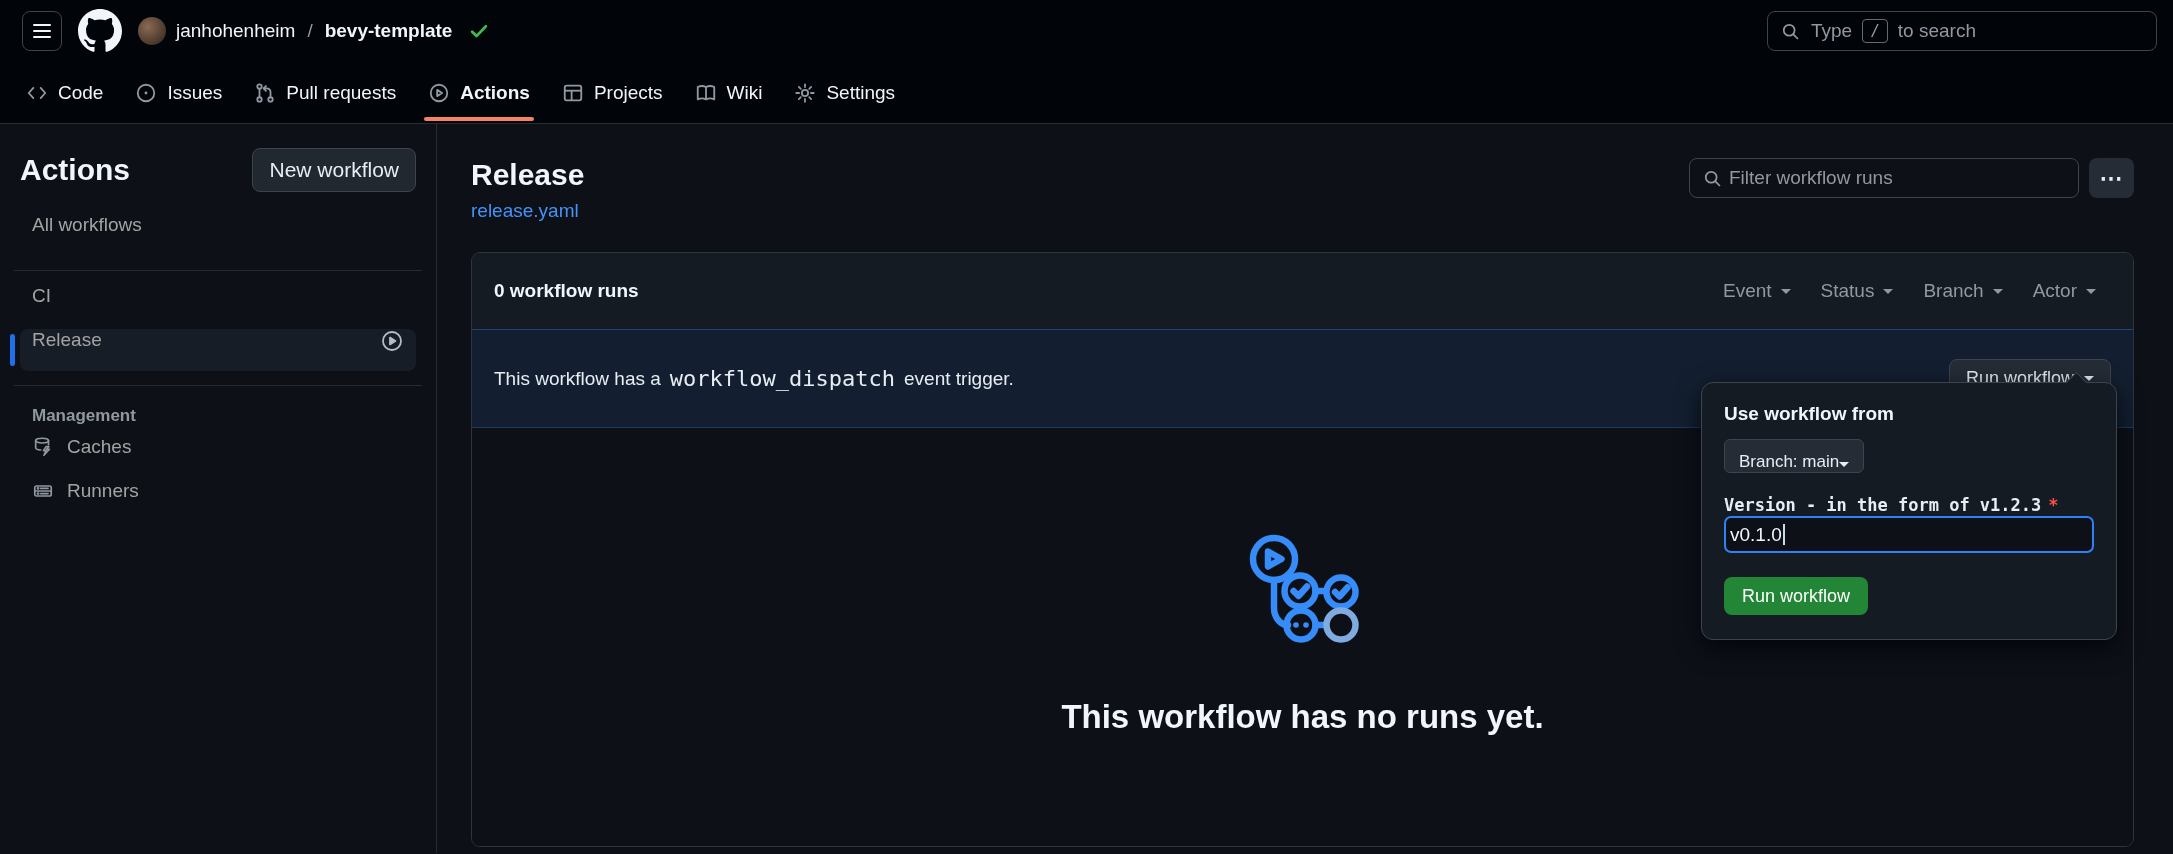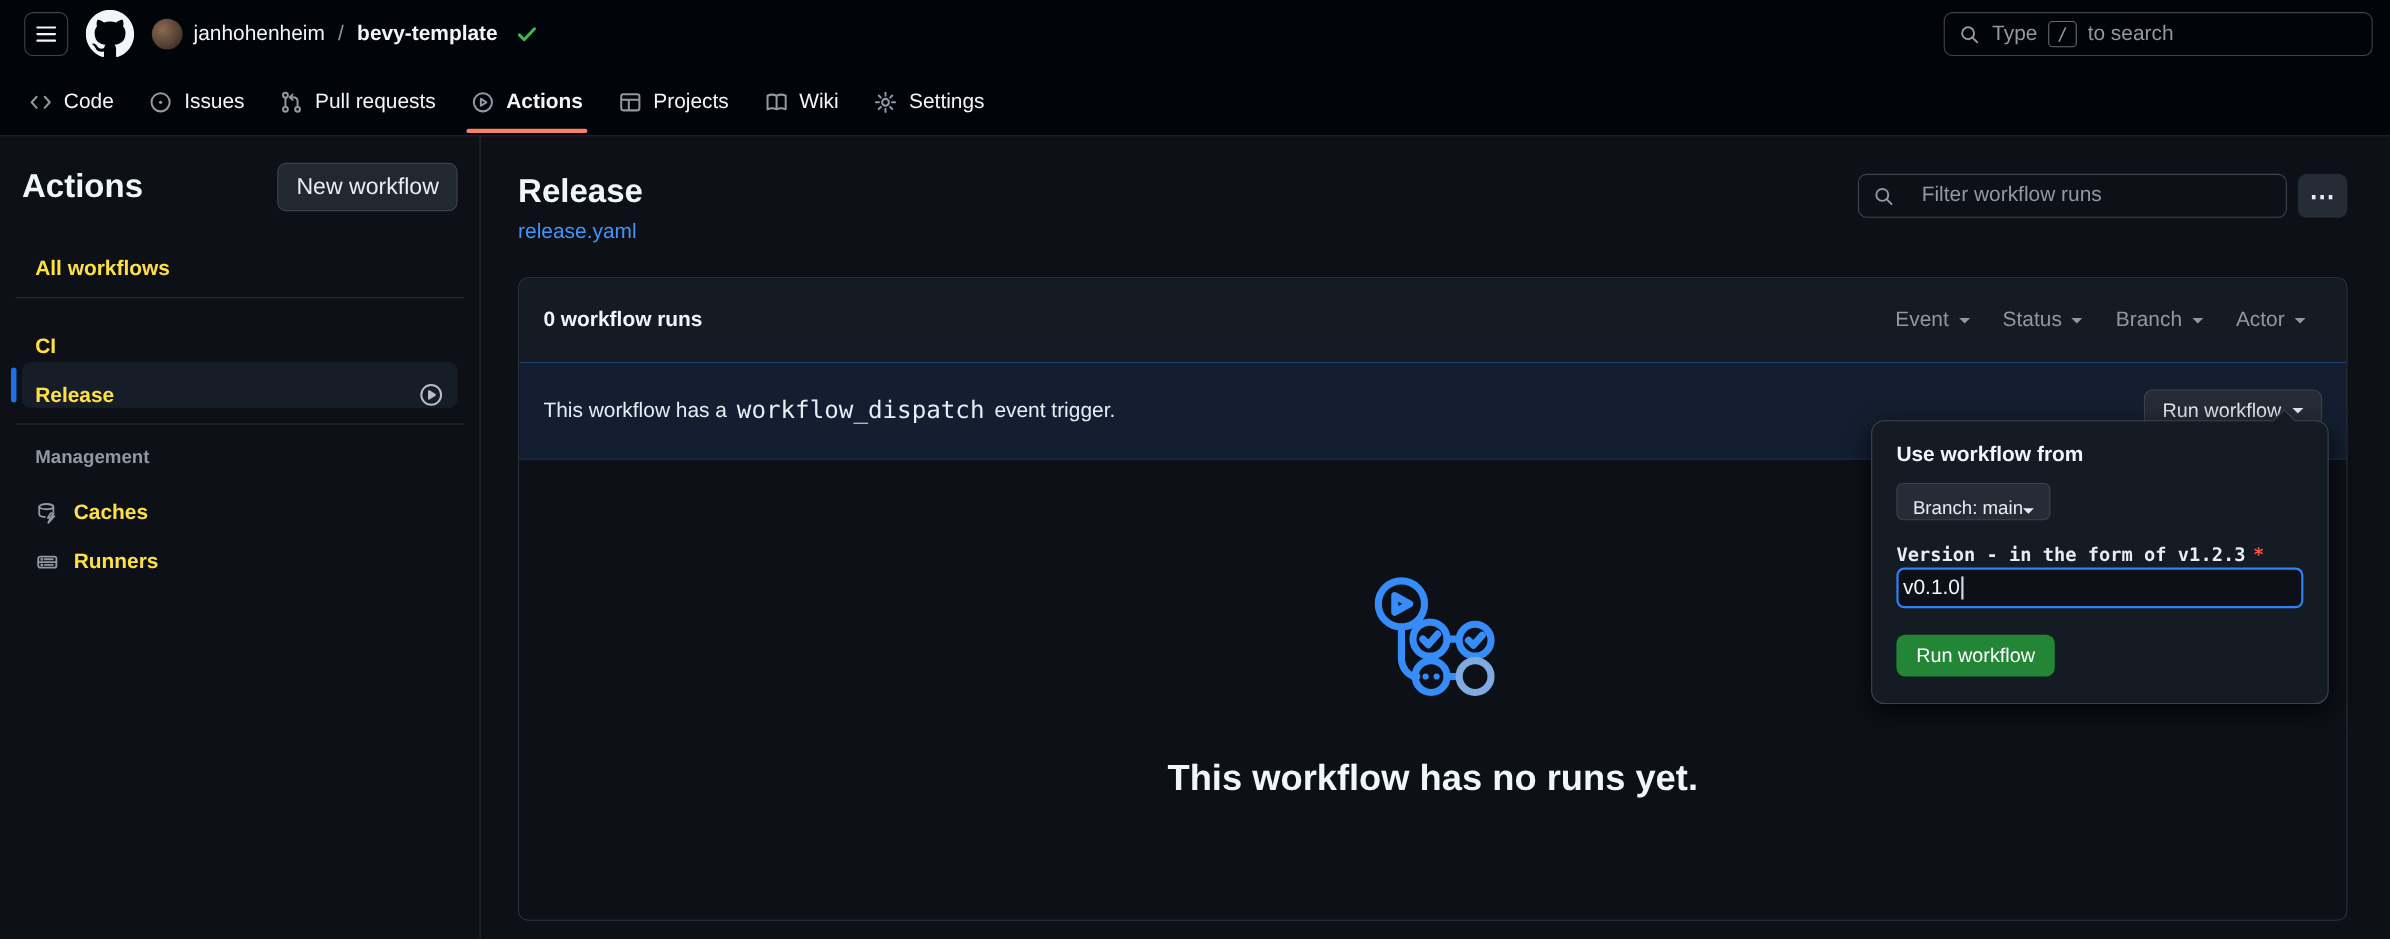--- a/index.html
+++ b/index.html
@@ -40,53 +40,53 @@
 
   
   .app { display:flex; height:729px; }
 
   
   .sidebar { width:437px; border-right:1px solid #262c33; padding:24px 20px; flex-shrink:0; }
   .sb-head { display:flex; justify-content:space-between; align-items:center; margin-bottom:22px; }
   .sb-title { font-size:30px; font-weight:700; }
   .btn-secondary { background:#212830; border:1px solid #3d444d; border-radius:8px; color:#e6edf3;
     font-size:21px; padding:9px 16px; cursor:pointer; font-family:inherit; }
-  .sb-item { height:42px; display:flex; align-items:flex-end; padding:0 12px; border-radius:8px;
-    color:#fde047; position:relative; margin:2px 0; cursor:pointer;font-weight:bold; }
+  .sb-item { height:42px; display:flex; align-items:flex-start; padding:0 12px; border-radius:8px;
+    color:#a3a3a3; position:relative; margin:2px 0; cursor:pointer; }
   .sb-item.selected { background:#171d26; }
   .sel-bar { position:absolute; left:-10px; top:5px; width:5px; height:32px; border-radius:3px; background:#1f6feb; }
   .sb-item .row-play { margin-left:auto; color:#b7bdc8; }
   .sb-divider { height:1px; background:#262c33; margin:14px -6px; }
   .sb-section-label { color:#9198a1; font-size:17px; font-weight:700; padding:0 12px; margin:20px 0 10px; }
   .sb-mgmt-item { gap:13px; }
   .sb-mgmt-item .ext { margin-left:auto; }
 
   
   .main { flex:1; padding:34px 39px 0 34px; position:relative; }
   .main-head { display:flex; justify-content:space-between; align-items:flex-start; }
   .page-title { font-size:30px; font-weight:700; }
   .file-link { display:block; margin-top:8px; color:#4493f8; text-decoration:none; cursor:pointer; }
   .head-controls { display:flex; gap:10px; }
   .filter-box { width:390px; height:40px; border:1px solid #3d444d; border-radius:8px;
-    display:flex; align-items:center; gap:24px; padding:0 12px; background:transparent; }
+    display:flex; align-items:center; gap:6px; padding:0 12px; background:transparent; }
   .filter-input { flex:1; background:transparent; border:none; outline:none; color:#e6edf3;
     font-size:19px; font-family:inherit; }
   .filter-input::placeholder { color:#9198a1; }
   .kebab-btn { width:45px; height:40px; background:#262c36; border:none; border-radius:8px; color:#e6edf3;
     font-size:23px; font-weight:700; display:flex; align-items:center; justify-content:center;
     cursor:pointer; letter-spacing:1px; }
 
   .runs-card { margin-top:30px; border:1px solid #2e353e; border-radius:9px; overflow:hidden; }
   .card-header { height:76px; background:#151b23; display:flex; justify-content:space-between;
     align-items:center; padding:0 22px; }
   .runs-count { font-weight:700; }
   .dd-filters { display:flex; }
   .dd-filter { display:flex; align-items:center; gap:9px; color:#9198a1; padding:0 15px; cursor:pointer; background:none; border:none; font-size:19px; font-family:inherit; }
   .caret { width:0; height:0; border:5px solid transparent; border-top-color:currentColor; margin-top:5px; }
-  .card-banner { height:89px; background:#131f30; border-top:1px solid rgba(56,139,253,.35);
+  .card-banner { height:99px; background:#131f30; border-top:1px solid rgba(56,139,253,.35);
     border-bottom:1px solid rgba(56,139,253,.25); display:flex; justify-content:space-between;
     align-items:center; padding:0 22px; }
   .banner-text { color:#e6edf3; display:flex; align-items:center; }
   .banner-code { font-family:"DejaVu Sans Mono", monospace; font-size:22px; margin:0 9px; }
   .btn-run-dd { background:#262c36; border:1px solid #3d444d; border-radius:8px; height:40px;
     padding:0 16px; color:#e6edf3; font-size:18px; display:flex; align-items:center; gap:10px;
     cursor:pointer; font-family:inherit; }
   .card-body { height:418px; background:#0d1117; display:flex; flex-direction:column; align-items:center;
     padding-top:106px; }
   .empty-title { margin-top:52px; font-size:33px; font-weight:700; }

